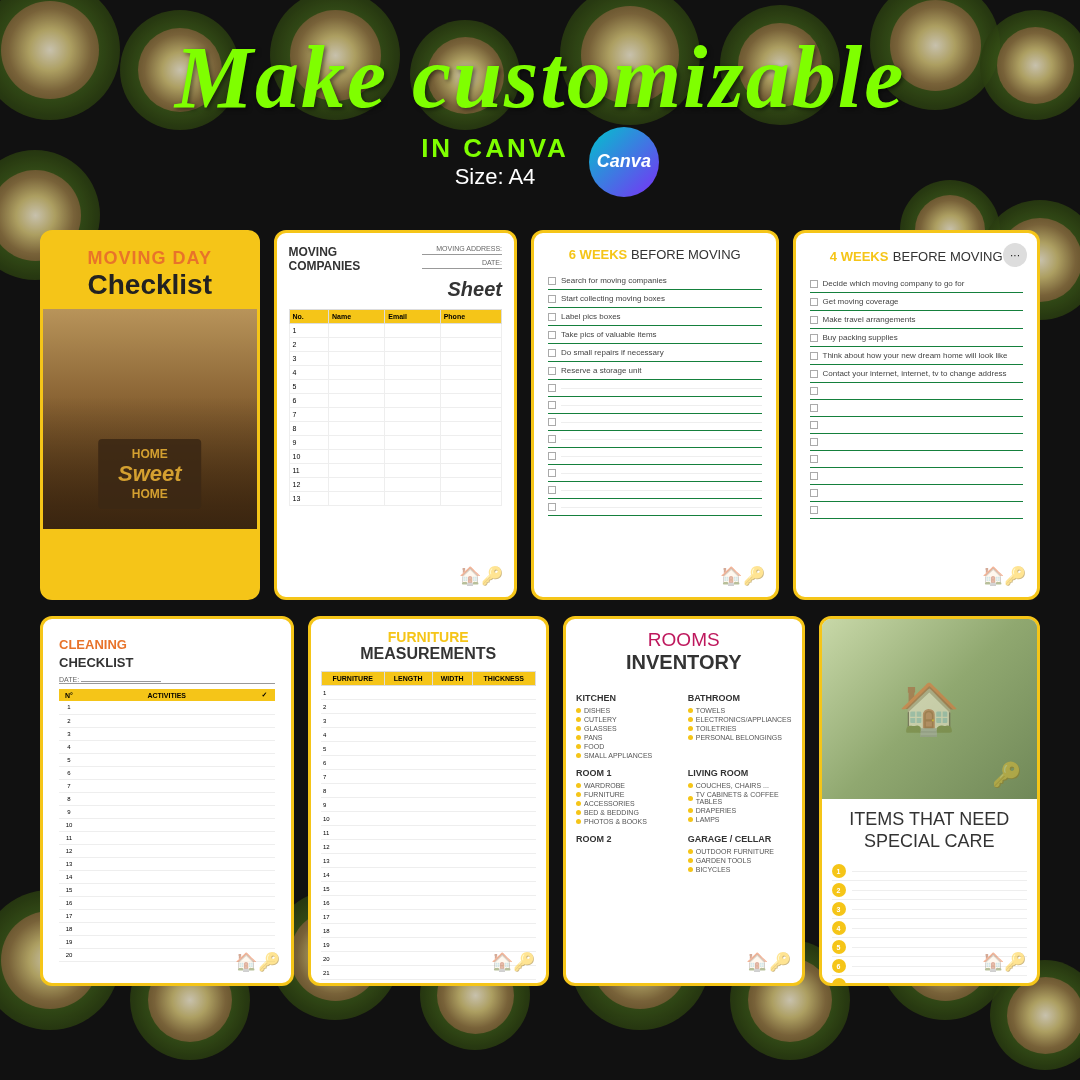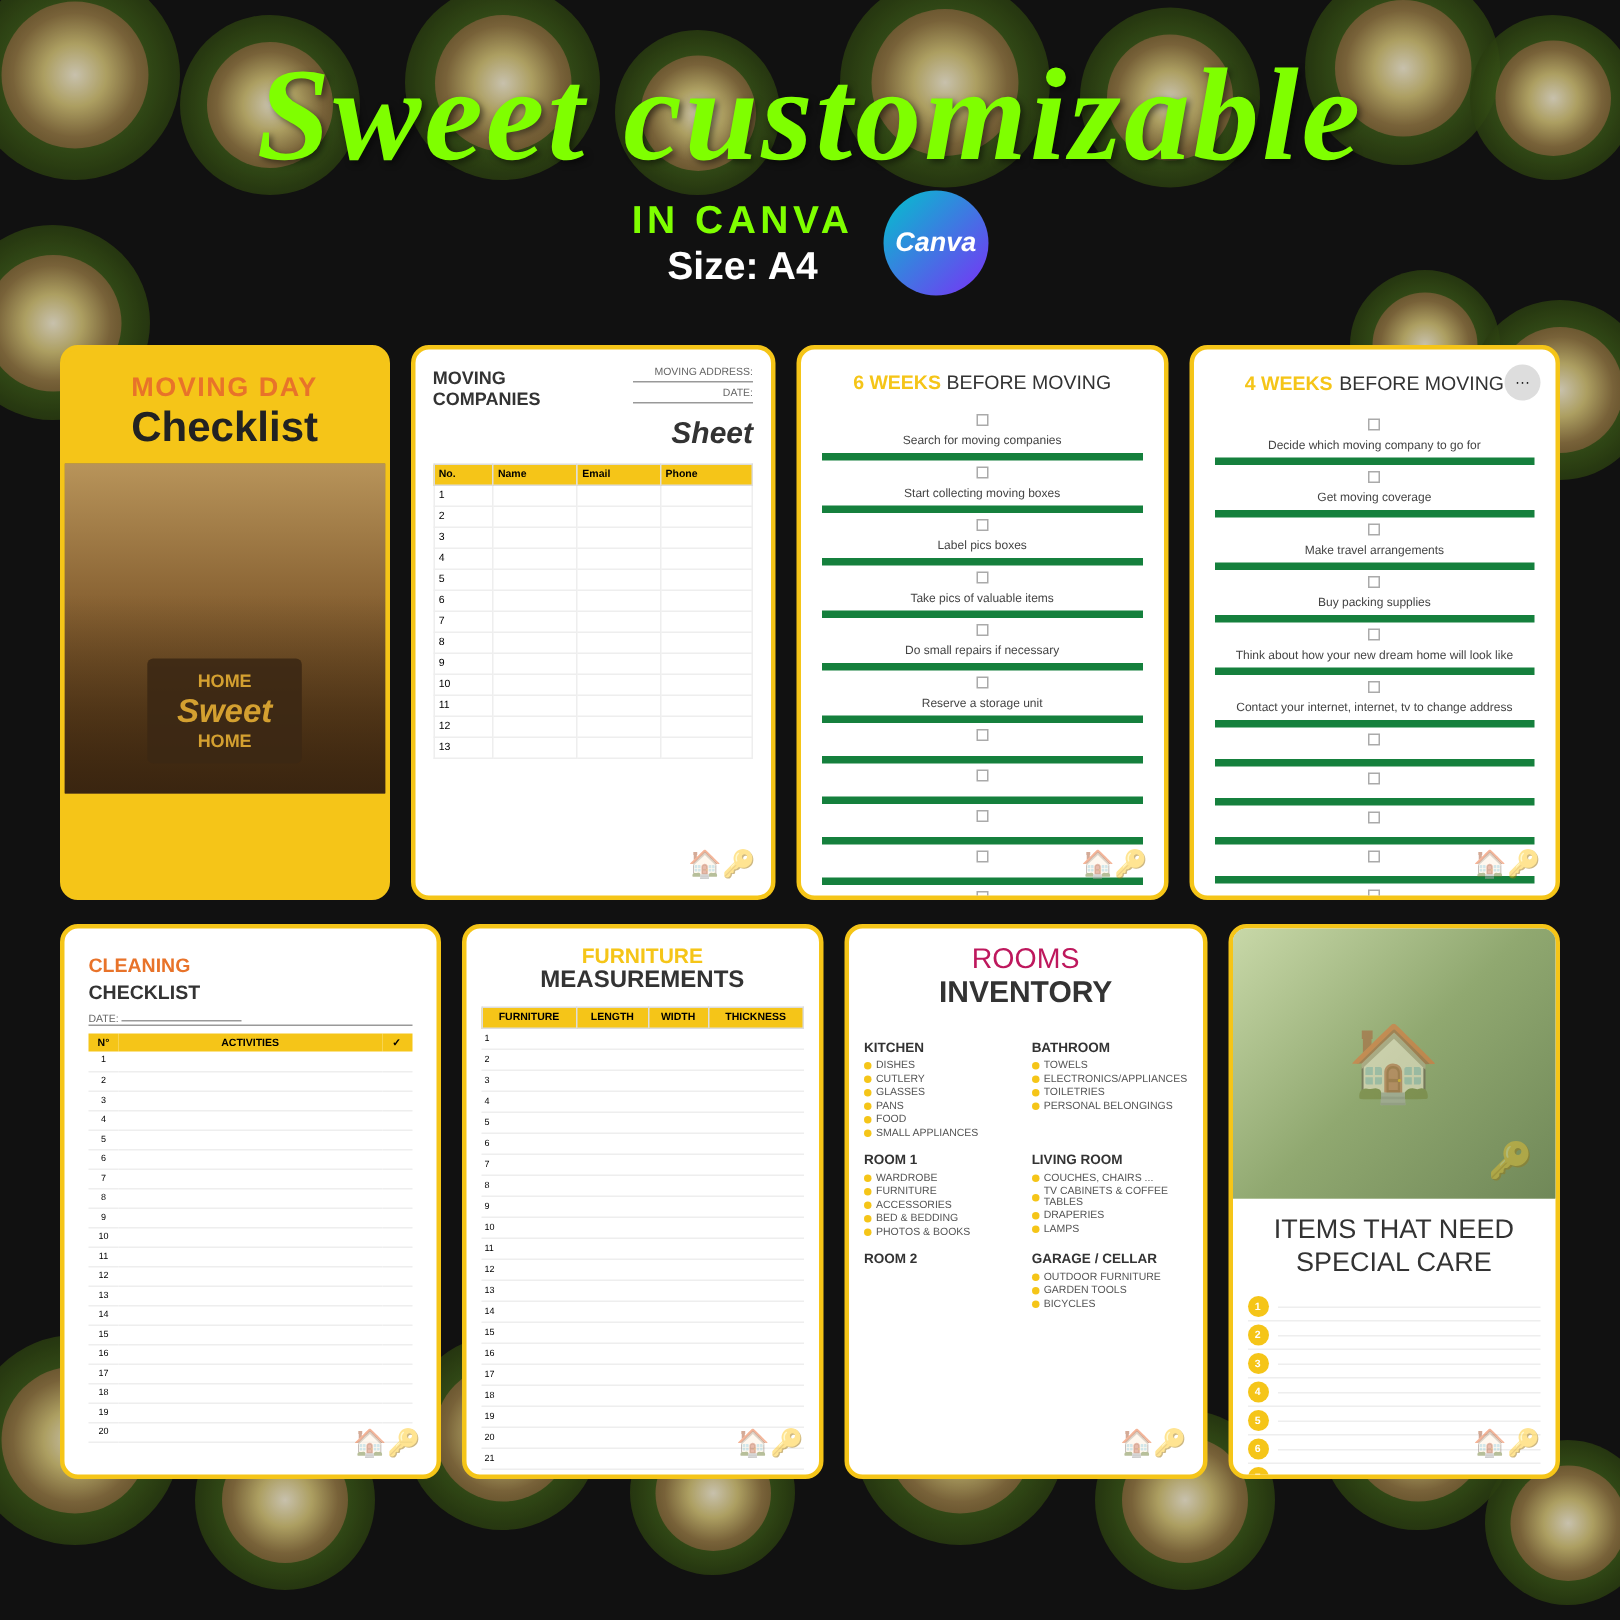--- a/index.html
+++ b/index.html
@@ -65,23 +65,23 @@
     .subtitle-left {
       text-align: center;
     }
     .in-canva {
       font-size: 26px;
       font-weight: 700;
       color: #7fff00;
       letter-spacing: 3px;
     }
     .size-a4 {
-      font-size: 26px;
+      font-size: 22px;
       color: #fff;
-      font-weight: 700;
+      font-weight: 400;
     }
     .canva-logo {
       width: 70px;
       height: 70px;
       border-radius: 50%;
       background: linear-gradient(135deg, #00c4cc, #7b2ff7);
       display: flex;
       align-items: center;
       justify-content: center;
       color: white;
@@ -174,21 +174,21 @@
     .companies-table td { font-size: 7px; padding: 3px; border: 1px solid #eee; height: 14px; }
 
     
     .card-weeks {
       background: #fff;
       padding: 14px;
     }
     .weeks-title { text-align: center; font-size: 13px; color: #333; margin-bottom: 10px; }
     .weeks-title .weeks-num { color: #f5c518; font-weight: 700; }
     .checklist-items { list-style: none; }
-    .checklist-items li { font-size: 8px; color: #444; padding: 4px 0; border-bottom: 5px solid #15803d; display: flex; align-items: center; gap: 5px; flex-direction: column; }
+    .checklist-items li { font-size: 8px; color: #444; padding: 4px 0; border-bottom: 1px solid #15803d; display: flex; align-items: center; gap: 5px; }
     .check-box { width: 8px; height: 8px; border: 1px solid #aaa; display: inline-block; flex-shrink: 0; }
 
     
     .card-4weeks {
       background: #fff;
       padding: 14px;
     }
 
     
     .second-row {
@@ -292,21 +292,21 @@
   <div class="kiwi" style="width:120px;height:120px;bottom:20px;left:130px;"></div>
   <div class="kiwi" style="width:130px;height:130px;bottom:60px;left:270px;"></div>
   <div class="kiwi" style="width:110px;height:110px;bottom:30px;left:420px;"></div>
   <div class="kiwi" style="width:140px;height:140px;bottom:50px;left:570px;"></div>
   <div class="kiwi" style="width:120px;height:120px;bottom:20px;left:730px;"></div>
   <div class="kiwi" style="width:130px;height:130px;bottom:60px;left:880px;"></div>
   <div class="kiwi" style="width:110px;height:110px;bottom:10px;left:990px;"></div>
 </div>
 
 <div class="header">
-  <div class="main-title">Sweet customizable</div>
+  <div class="main-title">Make customizable</div>
   <div class="subtitle-row">
     <div class="subtitle-left">
       <div class="in-canva">IN CANVA</div>
       <div class="size-a4">Size: A4</div>
     </div>
     <div class="canva-logo">
       <span>Canva</span>
     </div>
   </div>
 </div>

